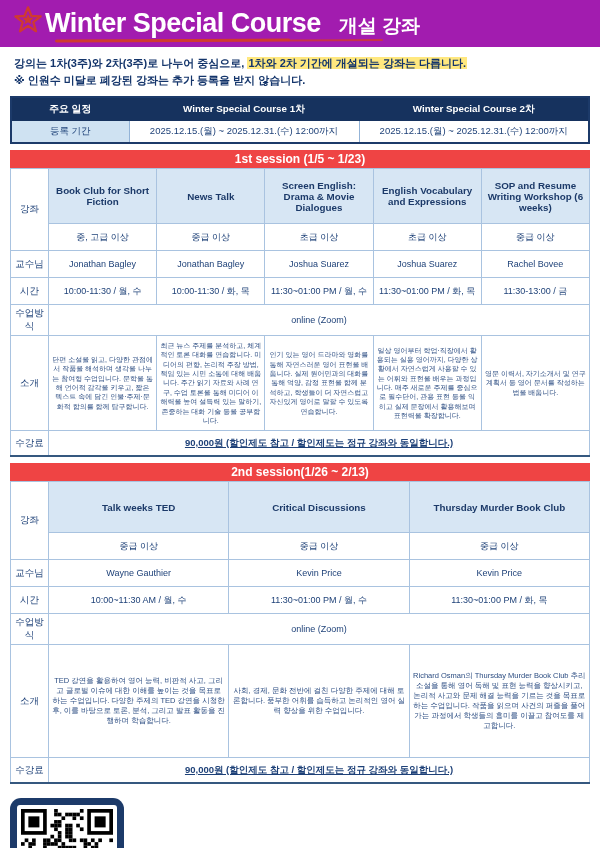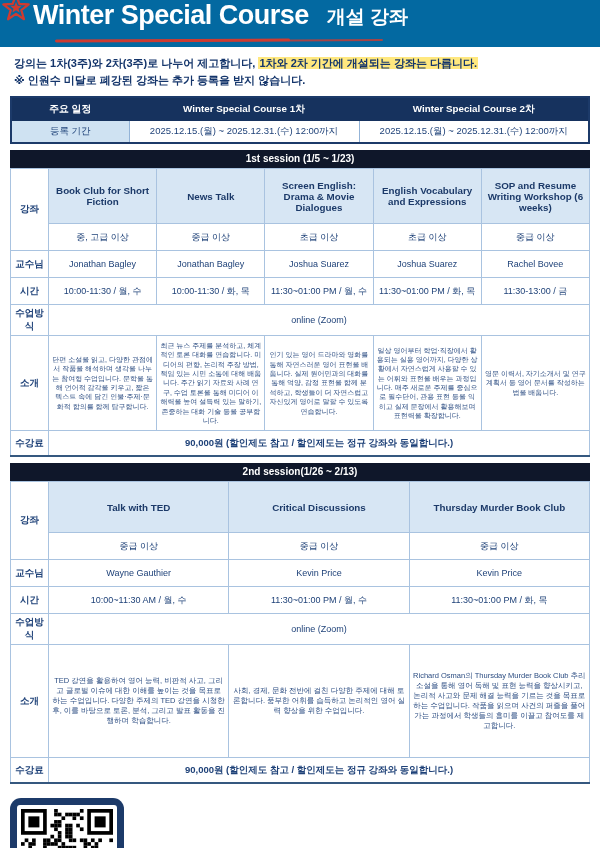--- a/index.html
+++ b/index.html
@@ -1,22 +1,22 @@
 <!DOCTYPE html>
 <html><head>
 <meta charset="utf-8">
 <style>
   html,body{margin:0;padding:0;background:#ffffff;}
   .page{width:600px;height:848px;overflow:hidden;background:#ffffff;
         font-family:"Liberation Sans","DejaVu Sans",sans-serif;
         display:flex;flex-direction:column;position:relative;}
 
   
-  .header{background:#0369a1;height:47px;flex:0 0 auto;position:relative;
-          display:flex;color:#fff;}
+  .header{background:#a21caf;height:47px;flex:0 0 auto;position:relative;
+          display:flex;align-items:center;padding-left:12px;color:#fff;}
   .star{width:32px;height:32px;margin-top:-8px;margin-right:1px;flex:0 0 auto;}
   .title{font-size:27px;font-weight:bold;letter-spacing:-0.5px;white-space:nowrap;}
   .subtitle{font-size:19px;font-weight:bold;margin-left:18px;padding-top:4px;white-space:nowrap;}
   .underline{position:absolute;left:55px;top:39px;width:235px;height:3px;
              background:#cf3b30;border-radius:2px;transform:rotate(-0.25deg);}
   .underline::after{content:"";position:absolute;left:99%;top:1px;width:95px;height:2px;
              background:#cf3b30;opacity:.8;border-radius:2px;}
 
   
   .intro{padding:8px 14px 5px;color:#14356b;font-weight:bold;font-size:11px;line-height:1.55;}
@@ -27,34 +27,34 @@
   
   table{border-collapse:collapse;table-layout:fixed;}
   .sched{width:100%;margin-top:2px;font-size:9.5px;color:#1e4178;border:2px solid #1c3a69;}
   .sched th,.sched td{border:1px solid #93b3d7;height:19px;text-align:center;
                       vertical-align:middle;padding:1px 4px;}
   .sched thead th{background:#16325e;color:#fff;font-weight:bold;border:1px solid #16325e;
                   height:20px;font-size:9.8px;}
   .sched tbody th{background:#cfe2f2;font-weight:normal;}
 
   
-  .session-bar{margin-top:6px;background:#0f172a;color:#fff;font-weight:bold;font-size:10px;
+  .session-bar{margin-top:6px;background:#ef4444;color:#fff;font-weight:bold;font-size:12px;
                text-align:center;height:18px;line-height:18px;}
   .ctable{width:100%;font-size:9px;color:#1e4178;border-bottom:2px solid #35587f;}
   .ctable th,.ctable td{border:1px solid #a9c3e0;text-align:center;vertical-align:middle;padding:2px 3px;}
-  .ctable th{font-weight:bold;font-size:9.5px;color:#1e4178;background:#fff;}
+  .ctable th{font-weight:normal;font-size:9.5px;color:#1e4178;background:#fff;}
   .cname{background:#d7e6f4 !important;font-weight:bold;font-size:9.8px;color:#1c3a69;}
   .s1 .r-name td{height:50px;}
   .r-level td{height:22px;margin-left:22px;}
   .r-prof td{height:22px;}
   .r-time td{height:22px;margin-top:42px;}
   .r-method td{height:16px;}
   .s1 .r-desc td{height:90px;}
   .desc{font-size:7px;line-height:1.34;text-align:justify;padding:3px 4px;color:#2c4d82;}
-  .r-fee td{height:20px;font-weight:bold;font-size:9.5px;}
+  .r-fee td{height:20px;font-weight:bold;font-size:9.5px;text-decoration:underline;}
 
   
   .s2-wrap{display:flex;gap:8px;margin-top:0;align-items:flex-start;flex-direction:column;}
   .s2-left{flex:1;min-width:0;}
   .s2 .r-name td{height:46px;}
   .s2 .r-desc td{height:108px;}
   .s2 .desc{font-size:7.5px;}
 
   
   .qr-col{width:114px;flex:0 0 auto;display:flex;flex-direction:column;gap:9px;margin-top:6px;justify-content:center;}
@@ -78,21 +78,21 @@
     <svg class="star" viewBox="0 0 24 24">
       <path d="M12 2.5 L14.6 9 L21.5 9.3 L16 13.6 L18 20.4 L12 16.4 L6 20.4 L8 13.6 L2.5 9.3 L9.4 9 Z" fill="none" stroke="#cf3b30" stroke-width="1.7" stroke-linejoin="round"></path>
       <path d="M12 7.5 L13.2 10.4 L16.2 10.6 L13.9 12.5 L14.7 15.4 L12 13.7 L9.3 15.4 L10.1 12.5 L7.8 10.6 L10.8 10.4 Z" fill="#cf3b30"></path>
     </svg>
     <span class="title">Winter Special Course</span>
     <span class="subtitle">개설 강좌</span>
     <div class="underline"></div>
   </div>
 
   <div class="intro">
-    <div><span>강의는 1차(3주)와 2차(3주)로 나누어 제고합니다, </span><mark>1차와 2차 기간에 개설되는 강좌는 다릅니다.</mark></div>
+    <div><span>강의는 1차(3주)와 2차(3주)로 나누어 중심으로, </span><mark>1차와 2차 기간에 개설되는 강좌는 다릅니다.</mark></div>
     <div>※ 인원수 미달로 폐강된 강좌는 추가 등록을 받지 않습니다.</div>
   </div>
 
   <div class="content">
 
     <table class="sched">
       <colgroup>
           <col style="width:118px">
           <col>
           <col>
@@ -180,21 +180,21 @@
         <table class="ctable s2">
           <colgroup>
               <col style="width:38px">
               <col>
               <col>
               <col>
             </colgroup>
           <tbody>
               <tr class="r-name">
             <th rowspan="2">강좌</th>
-            <td class="cname">Talk with TED</td>
+            <td class="cname">Talk weeks TED</td>
             <td class="cname">Critical Discussions</td>
             <td class="cname">Thursday Murder Book Club</td>
           </tr>
           <tr class="r-level">
             <td>중급 이상</td>
             <td>중급 이상</td>
             <td>중급 이상</td>
           </tr>
           <tr class="r-prof">
             <th>교수님</th>

